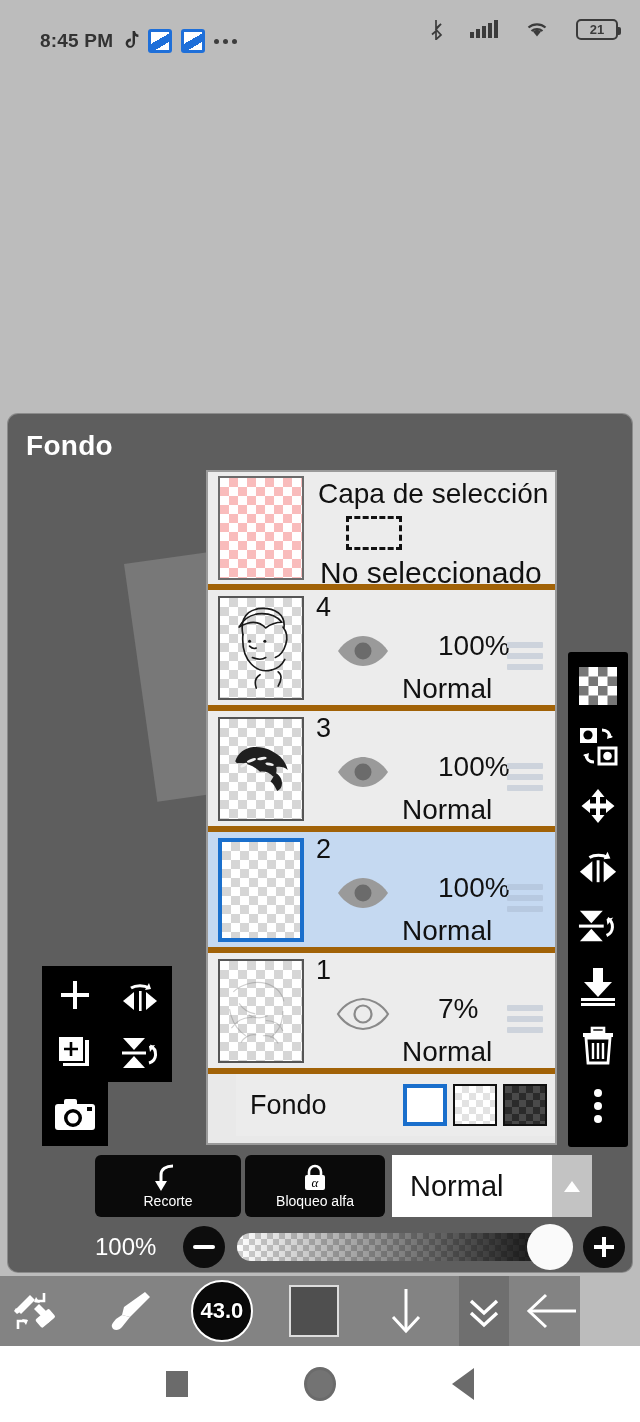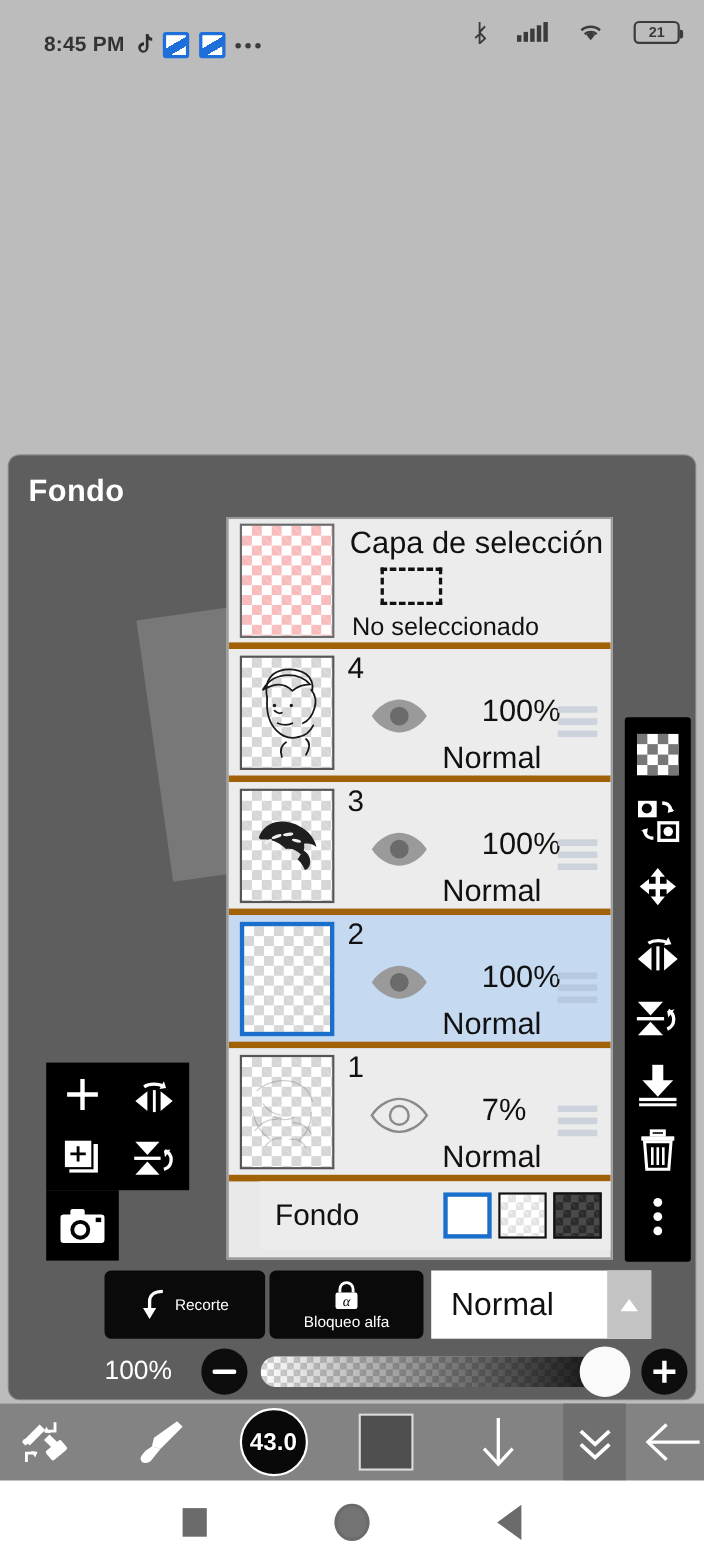--- a/index.html
+++ b/index.html
@@ -125,21 +125,21 @@
   .eye{ position:absolute; left:22px; top:44px; }
   .opacity-val{ position:absolute; left:124px; top:40px; font-size:28px; color:#111; }
   .blend-val{ position:absolute; left:88px; top:83px; font-size:28px; color:#111; }
   .drag-handle{ position:absolute; right:12px; top:52px; display:flex; flex-direction:column; gap:5px;}
   .drag-handle i{ display:block; width:36px; height:6px; background:#cdd3dc; border-radius:1px;}
   .layer-row.sel .drag-handle i{ background:#b7c9e0; }
 
   
   .sel-title{ position:absolute; left:4px; top:6px; font-size:28px; color:#111; white-space:nowrap; }
   .sel-box{ position:absolute; left:32px; top:44px; width:56px; height:34px; border:3px dashed #111; }
-  .sel-status{ position:absolute; left:6px; top:84px; font-size:23px; color:#111; white-space:nowrap;}
+  .sel-status{ position:absolute; left:6px; top:84px; font-size:30px; color:#111; white-space:nowrap;}
 
   
   .fondo-label{ position:absolute; left:14px; top:50%; transform:translateY(-50%); font-size:27px; color:#111; }
   .fondo-swatches{ position:absolute; right:8px; top:50%; transform:translateY(-50%); display:flex; gap:6px; }
   .sw{ width:44px; height:42px; border:2px solid #111; }
   .sw.white{ background:#fff; border:4px solid #1a6fcc; }
   .sw.light{
     background-color:#fff;
     background-image:
       linear-gradient(45deg,#e2e2e2 25%,transparent 25%,transparent 75%,#e2e2e2 75%),
@@ -151,21 +151,21 @@
     background-image:
       linear-gradient(45deg,#2b2b2b 25%,transparent 25%,transparent 75%,#2b2b2b 75%),
       linear-gradient(45deg,#2b2b2b 25%,transparent 25%,transparent 75%,#2b2b2b 75%);
     background-size:14px 14px; background-position:0 0,7px 7px;
   }
 
   
   #clip-btn{
     position:absolute; left:95px; top:1155px; width:146px; height:62px;
     background:#0a0a0a; border-radius:6px; color:#fff;
-    display:flex; flex-direction:row; align-items:center; justify-content:center; gap:1px;
+    display:flex; flex-direction:column; align-items:center; justify-content:center; gap:1px;
   }
   #alpha-btn{
     position:absolute; left:245px; top:1155px; width:140px; height:62px;
     background:#0a0a0a; border-radius:6px; color:#fff;
     display:flex; flex-direction:column; align-items:center; justify-content:center; gap:1px;
   }
   .btn-label{ font-size:14px; }
   #blend-select{
     position:absolute; left:392px; top:1155px; width:200px; height:62px;
     background:#fff; display:flex; align-items:center;
@@ -193,21 +193,21 @@
     background-position:0 0, 0 0, 6px 6px;
   }
   .slider-knob{
     position:absolute; right:-2px; top:50%; transform:translateY(-50%);
     width:46px;height:46px;border-radius:50%;background:#fafafa;
   }
   #opacity-row .slider-holder{ position:relative; flex:1; display:flex; align-items:center; }
 
   
   #bottom-bar{
-    position:absolute; left:0; top:1276px; width:640px; height:70px;
+    position:absolute; left:0; top:1276px; width:580px; height:70px;
     background:#838383; display:flex; align-items:flex-end;gap:15px;
   }
   .bb-item{ height:70px; display:flex; align-items:center; justify-content:center; position:relative; }
   .bb-item.active{ background:#6f6f6f; }
   .brush-size{
     width:62px;height:62px;border-radius:50%;background:#090909;
     border:2px solid #fff; display:flex;align-items:center;justify-content:center;
   }
   .brush-size span{
     font-size:22px;color:#fff;font-weight:600;

